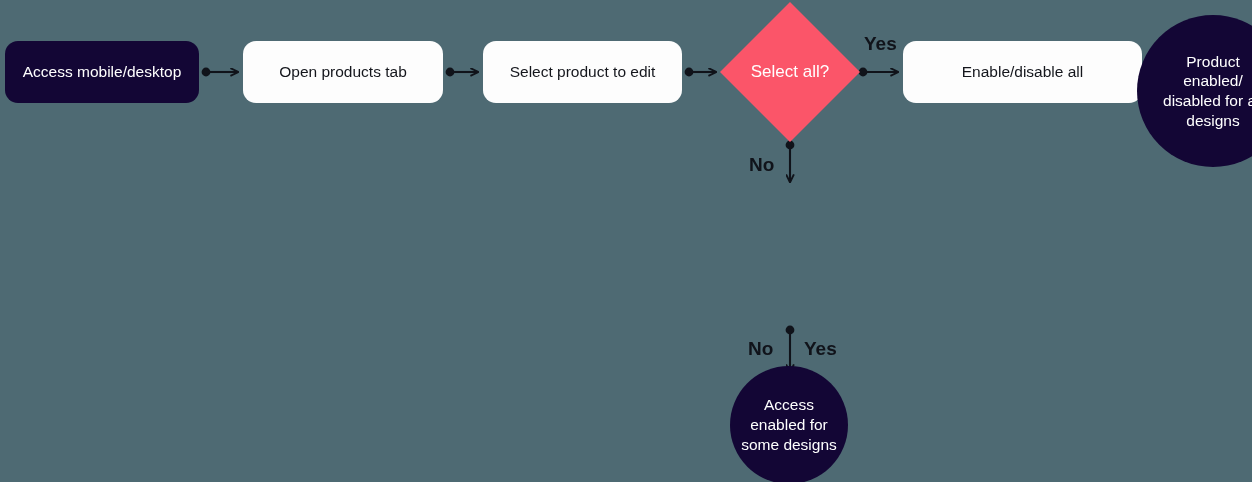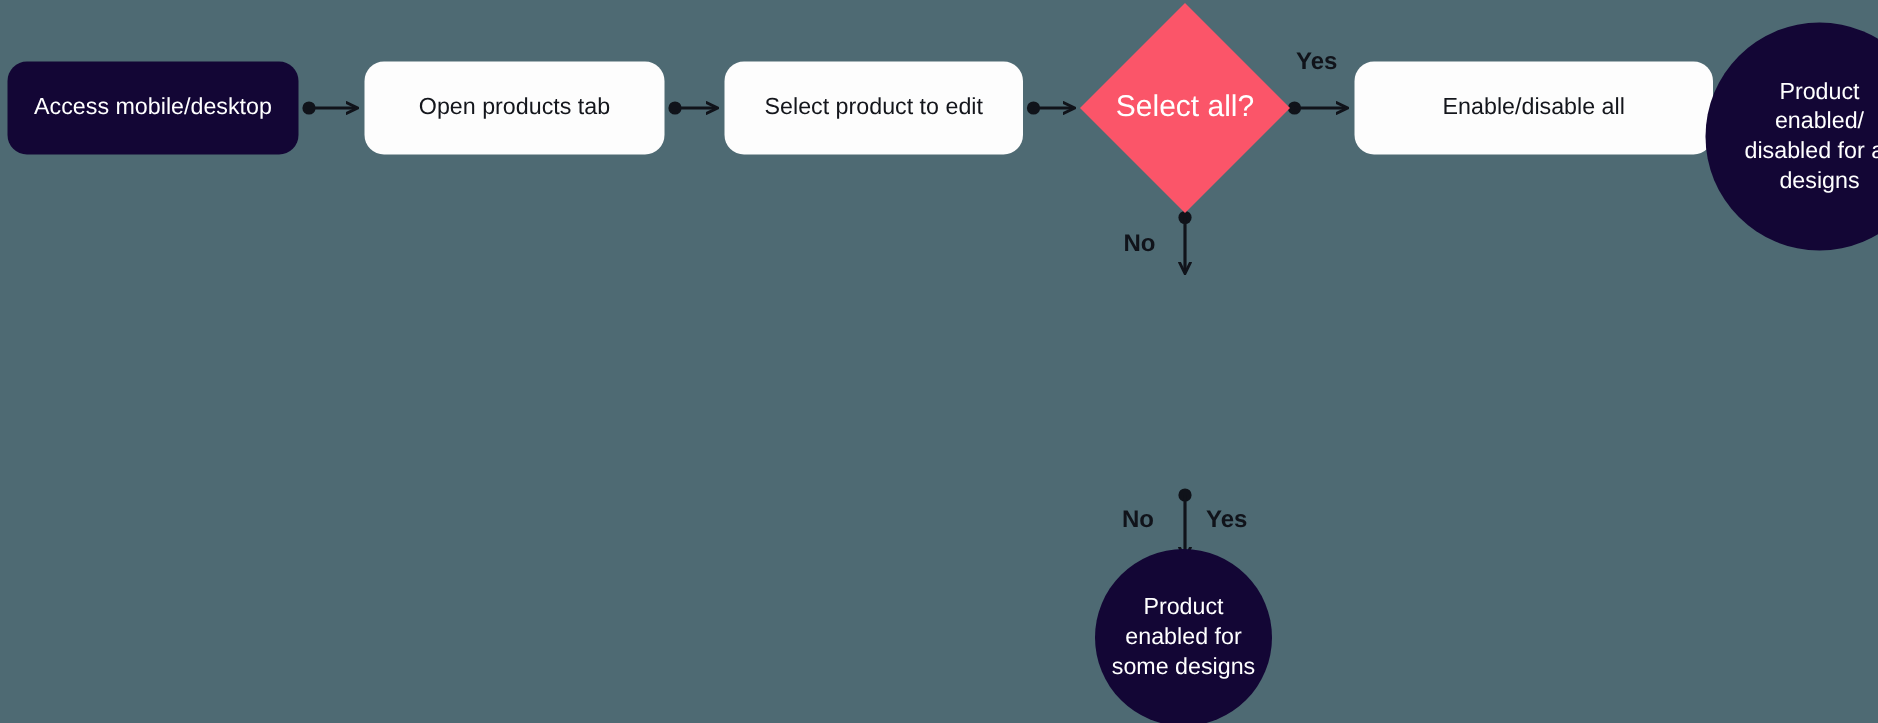--- a/index.html
+++ b/index.html
@@ -60,28 +60,28 @@
     position: absolute;
     left: 0;
     top: 0;
     width: 100%;
     height: 100%;
     display: flex;
     align-items: center;
     justify-content: center;
     text-align: center;
     color: #ffffff;
-    font-size: 20px;
+    font-size: 17px;
     line-height: 1.28;
     pointer-events: none;
   }
   .edge-label {
     position: absolute;
     color: #10131a;
-    font-size: 16px;
+    font-size: 19px;
     font-weight: bold;
     white-space: nowrap;
   }
   #edges {
     position: absolute;
     left: 0;
     top: 0;
     width: 1252px;
     height: 482px;
   }
@@ -156,21 +156,21 @@
   <div class="node proc light" style="left:903px; top:41px; width:239px; height:62px;">
     <span>Enable/disable all</span>
   </div>
 
   <div class="node term" style="left:1137px; top:15px; width:152px; height:152px; padding:0 22px;">
     <span>Product enabled/ disabled for all designs</span>
   </div>
 
 
   <div class="node term" style="left:730px; top:366px; width:118px; height:118px; padding:0 10px;">
-    <span>Product enabled for some designs</span>
+    <span>Access enabled for some designs</span>
   </div>
 
   <div class="edge-label" style="left:864px; top:33px;">Yes</div>
   <div class="edge-label" style="left:749px; top:154px;">No</div>
   <div class="edge-label" style="left:748px; top:338px;">No</div>
   <div class="edge-label" style="left:804px; top:338px;">Yes</div>
 
 </div>
 
 </body></html>

